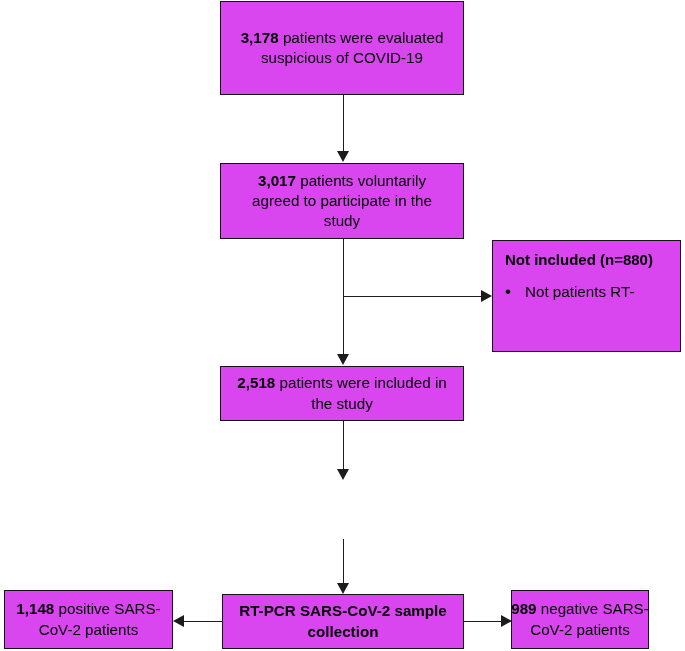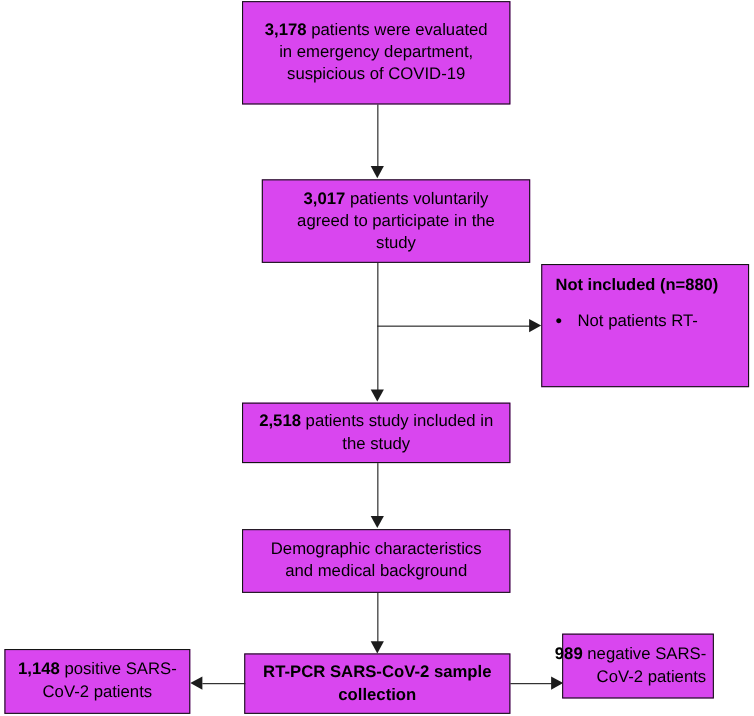--- a/index.html
+++ b/index.html
@@ -29,31 +29,31 @@
     font-size: 15.2px;
     line-height: 1.33;
     padding: 2px 6px;
   }
   .node .ln { display: block; white-space: nowrap; }
   .node b { font-weight: 700; }
 
   
   #box-evaluated { left: 220px; top: 1px; width: 244px; height: 94px; }
   
-  #box-agreed { left: 220px; top: 163px; width: 244px; height: 76px; margin-left: 18px; }
+  #box-agreed { left: 220px; top: 163px; width: 244px; height: 76px; }
   
   #box-included { left: 220px; top: 366px; width: 244px; height: 55px; }
   
   #box-demographic { left: 220px; top: 481px; width: 244px; height: 58px; }
   
   #box-collection { left: 222px; top: 594px; width: 242px; height: 55px; font-weight: bold; }
   
   #box-positive { left: 4px; top: 590px; width: 169px; height: 59px; text-align: center; }
   
-  #box-negative { left: 511px; top: 576px; width: 138px; height: 59px; align-items: flex-end; }
+  #box-negative { left: 511px; top: 590px; width: 138px; height: 59px; }
 
   
   #box-notincluded {
     left: 492px; top: 240px; width: 189px; height: 112px;
     display: block;
     padding: 9px 10px 6px 12px;
     text-align: left;
   }
   #box-notincluded .ni-title {
     font-weight: 700;
@@ -102,21 +102,20 @@
     border-right: 11px solid #1c1c1c;
   }
 </style>
 </head>
 <body>
 
 <div id="page">
 
   <div class="node" id="box-evaluated">
     <span class="ln"><b>3,178</b><span> patients were evaluated</span></span>
-    <span class="ln">in emergency department,</span>
     <span class="ln">suspicious of COVID-19</span>
   </div>
 
   <div class="conn v" style="left:342.5px; top:95px; height:57px;"></div>
   <div class="arrow-down" style="left:337px; top:151px;"></div>
 
   <div class="node" id="box-agreed">
     <span class="ln"><b>3,017</b><span> patients voluntarily</span></span>
     <span class="ln">agreed to participate in the</span>
     <span class="ln">study</span>
@@ -132,31 +131,27 @@
     <div class="ni-title">Not included (n=880)</div>
     <div class="ni-bullet-row">
       <span class="ni-dot">•</span>
       <span class="ni-text">
         <span class="ln">Not patients RT-</span>
       </span>
     </div>
   </div>
 
   <div class="node" id="box-included">
-    <span class="ln"><b>2,518</b><span> patients study included in</span></span>
+    <span class="ln"><b>2,518</b><span> patients were included in</span></span>
     <span class="ln">the study</span>
   </div>
 
   <div class="conn v" style="left:342.5px; top:421px; height:49px;"></div>
   <div class="arrow-down" style="left:337px; top:469px;"></div>
 
-  <div class="node" id="box-demographic">
-    <span class="ln">Demographic characteristics</span>
-    <span class="ln">and medical background</span>
-  </div>
 
   <div class="conn v" style="left:342.5px; top:539px; height:45px;"></div>
   <div class="arrow-down" style="left:337px; top:583px;"></div>
 
   <div class="node" id="box-collection">
     <span class="ln">RT-PCR SARS-CoV-2 sample</span>
     <span class="ln">collection</span>
   </div>
 
   <div class="conn h" style="left:184px; top:620.5px; width:39px;"></div>

